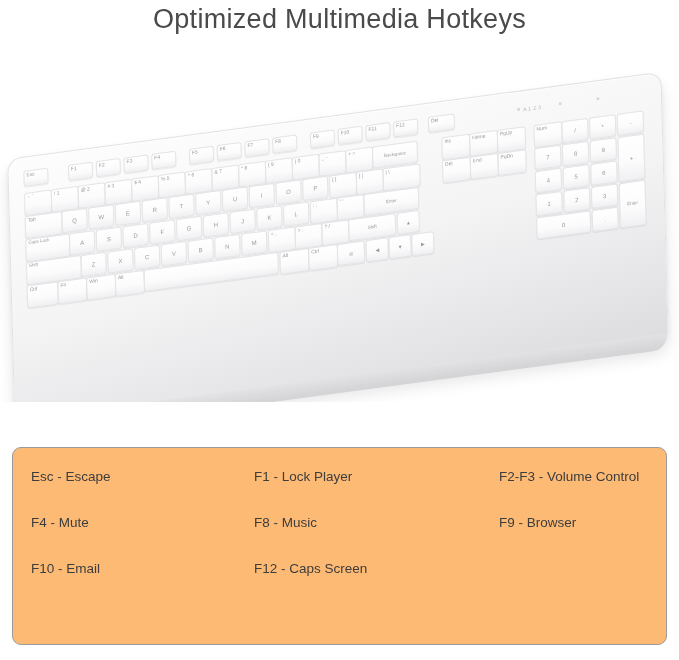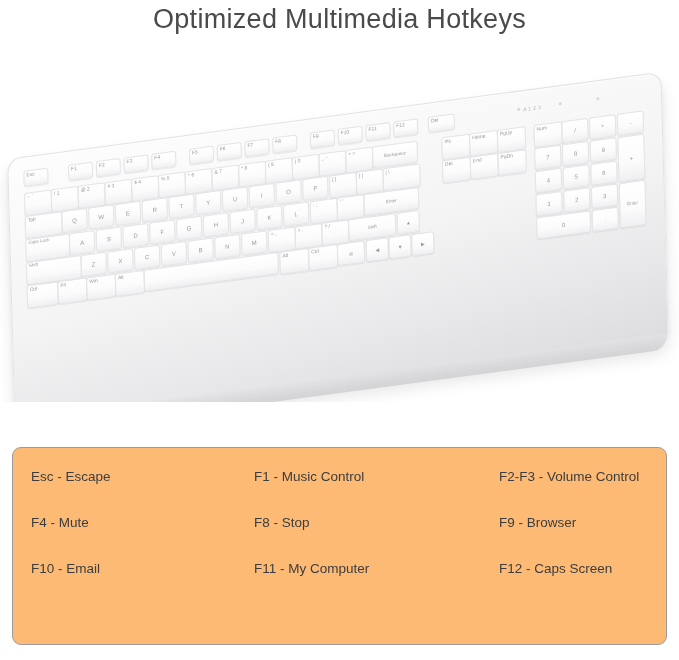--- a/index.html
+++ b/index.html
@@ -278,25 +278,24 @@
 
       <div class="key big" style="left:530px; top:128px; width:53px; height:20px;">0</div>
       <div class="key big" style="left:586px; top:128px; width:25px; height:20px;">.</div>
     </div>
   </div>
 </div>
 
 <div class="legend">
   <div class="legend-grid">
     <div class="legend-cell">Esc - Escape</div>
-    <div class="legend-cell">F1 - Music Control</div>
+    <div class="legend-cell">F1 - Lock Player</div>
     <div class="legend-cell">F2-F3 - Volume Control</div>
 
     <div class="legend-cell">F4 - Mute</div>
 
-    <div class="legend-cell">F8 - Stop</div>
+    <div class="legend-cell">F8 - Music</div>
     <div class="legend-cell">F9 - Browser</div>
     <div class="legend-cell">F10 - Email</div>
 
-    <div class="legend-cell">F11 - My Computer</div>
     <div class="legend-cell">F12 - Caps Screen</div>
   </div>
 </div>
 
 </body></html>

